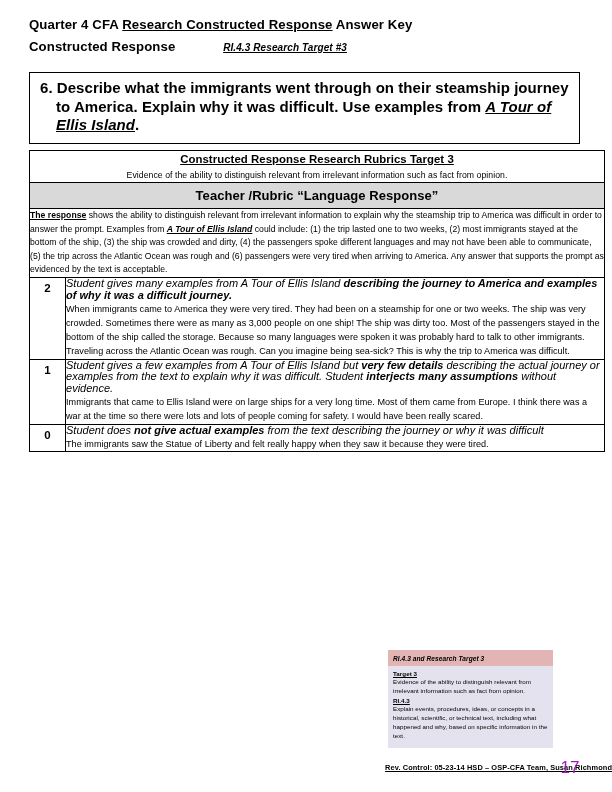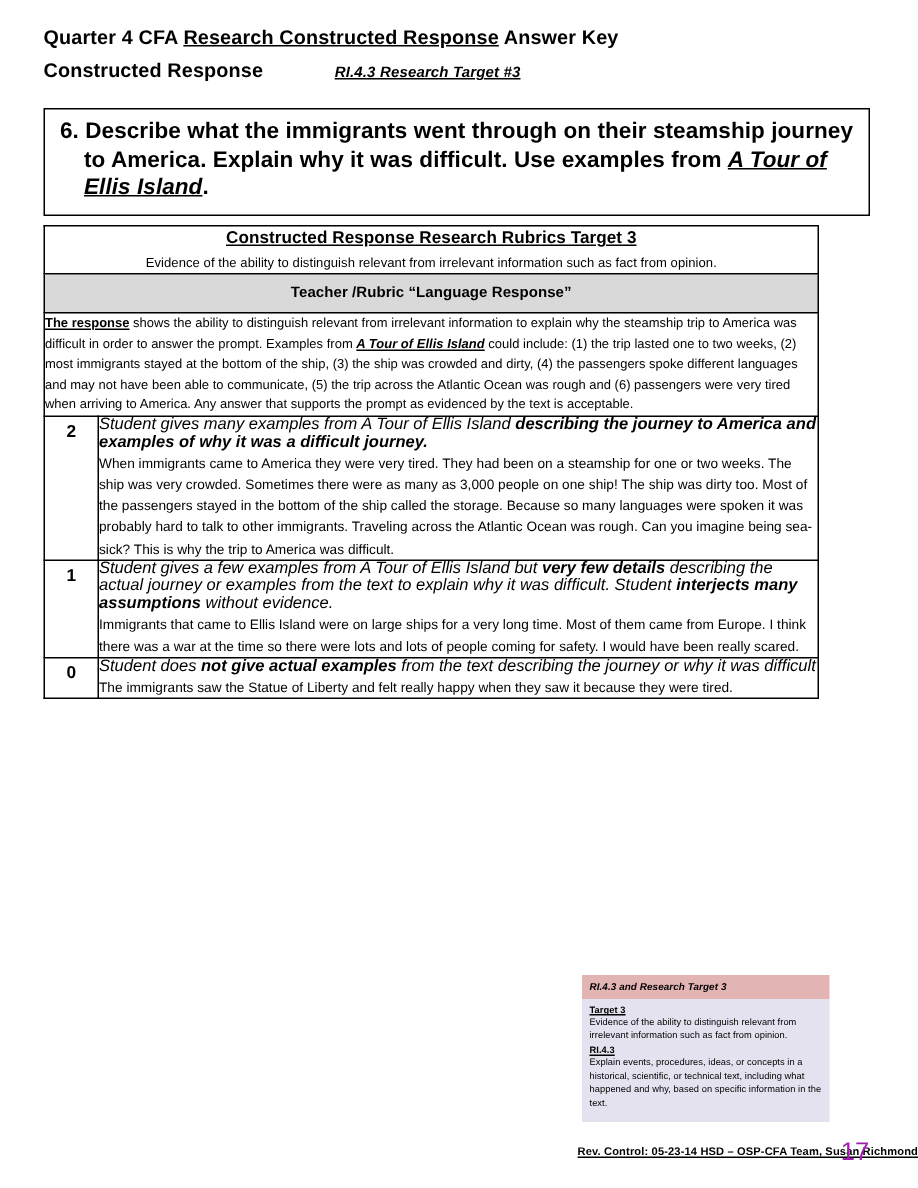--- a/index.html
+++ b/index.html
@@ -76,21 +76,21 @@
     font-style: italic;
     font-weight: bold;
     text-decoration: underline;
   }
 
   
   .rubric {
     position: absolute;
     left: 29px;
     top: 150px;
-    width: 517px;
+    width: 576px;
     border-collapse: collapse;
     table-layout: fixed;
   }
   .rubric td {
     border: 1.3px solid #000;
     vertical-align: top;
     padding: 0;
   }
   .cell-pad {
     padding: 3px 7px 4px 7px;
@@ -108,21 +108,21 @@
     font-size: 8.7px;
     line-height: 14px;
     letter-spacing: 0.05px;
   }
 
   .band {
     background: #d9d9d9;
     text-align: center;
   }
   .band-text {
-    font-size: 10px;
+    font-size: 13px;
     font-weight: bold;
     line-height: 17px;
     letter-spacing: 0.05px;
     padding: 4px 0 4px 0;
   }
 
   .teacher-body {
     font-size: 8.65px;
     line-height: 13.6px;
     letter-spacing: 0.02px;

